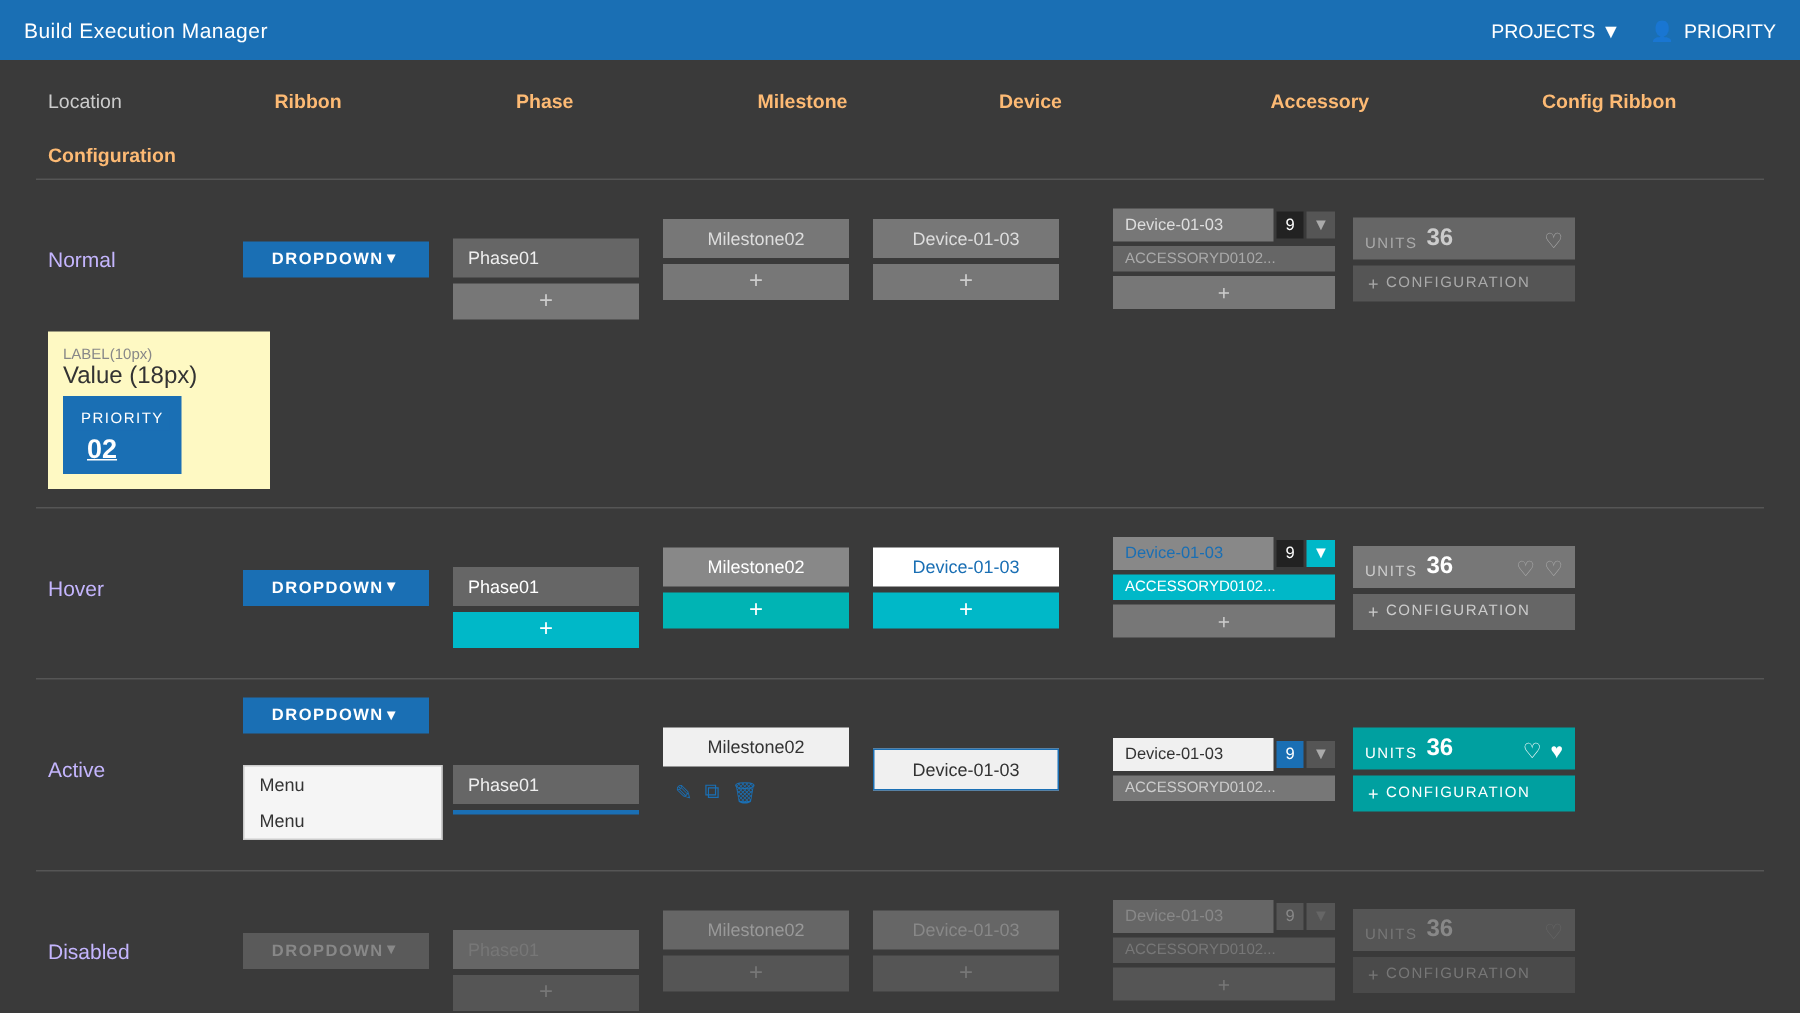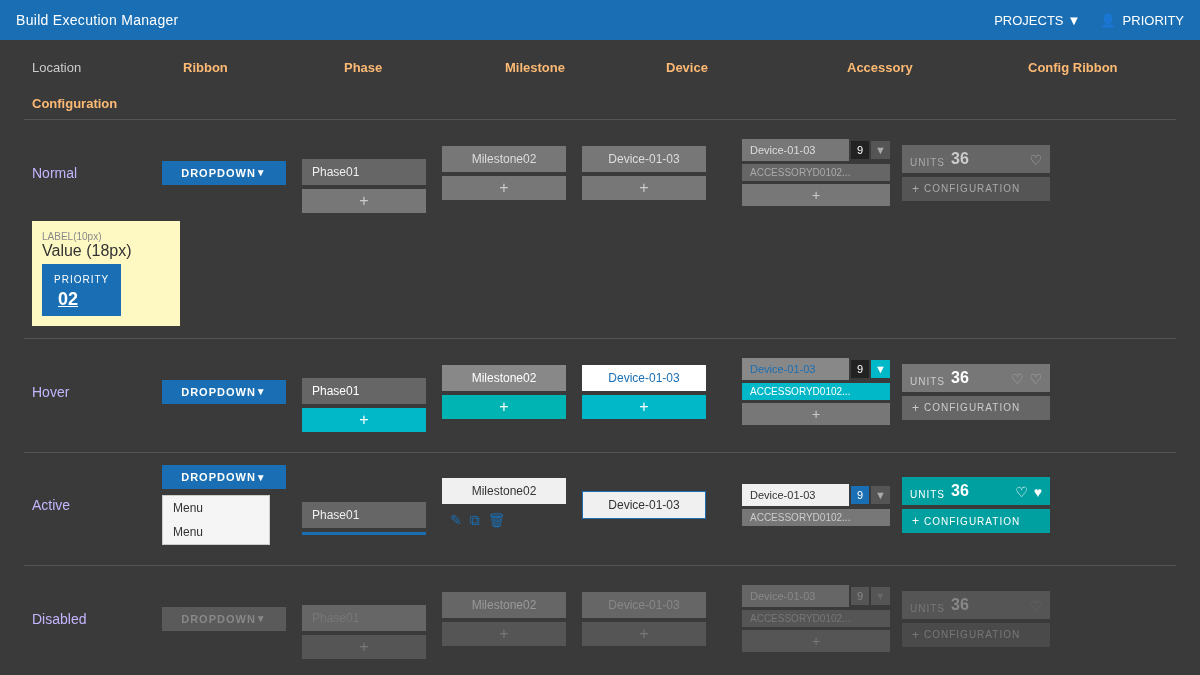--- a/index.html
+++ b/index.html
@@ -405,22 +405,22 @@
     .ic {
       font-size: 16px;
       color: #1a6fb4;
     }
     .ic.heart { color: #1a6fb4; }
     .ic.disabled { color: #777; }
     .dropdown-menu {
       background: #f5f5f5;
       color: #333;
       font-size: 12px;
-      width: 108px;
-      margin-top: 2px;
+      width: 133px;
+      margin-top: 17px;
       border: 1px solid #ccc;
     }
     .dropdown-menu-item {
       padding: 5px 10px;
       cursor: pointer;
     }
 
     
     .edit-icons {
       display: flex;

